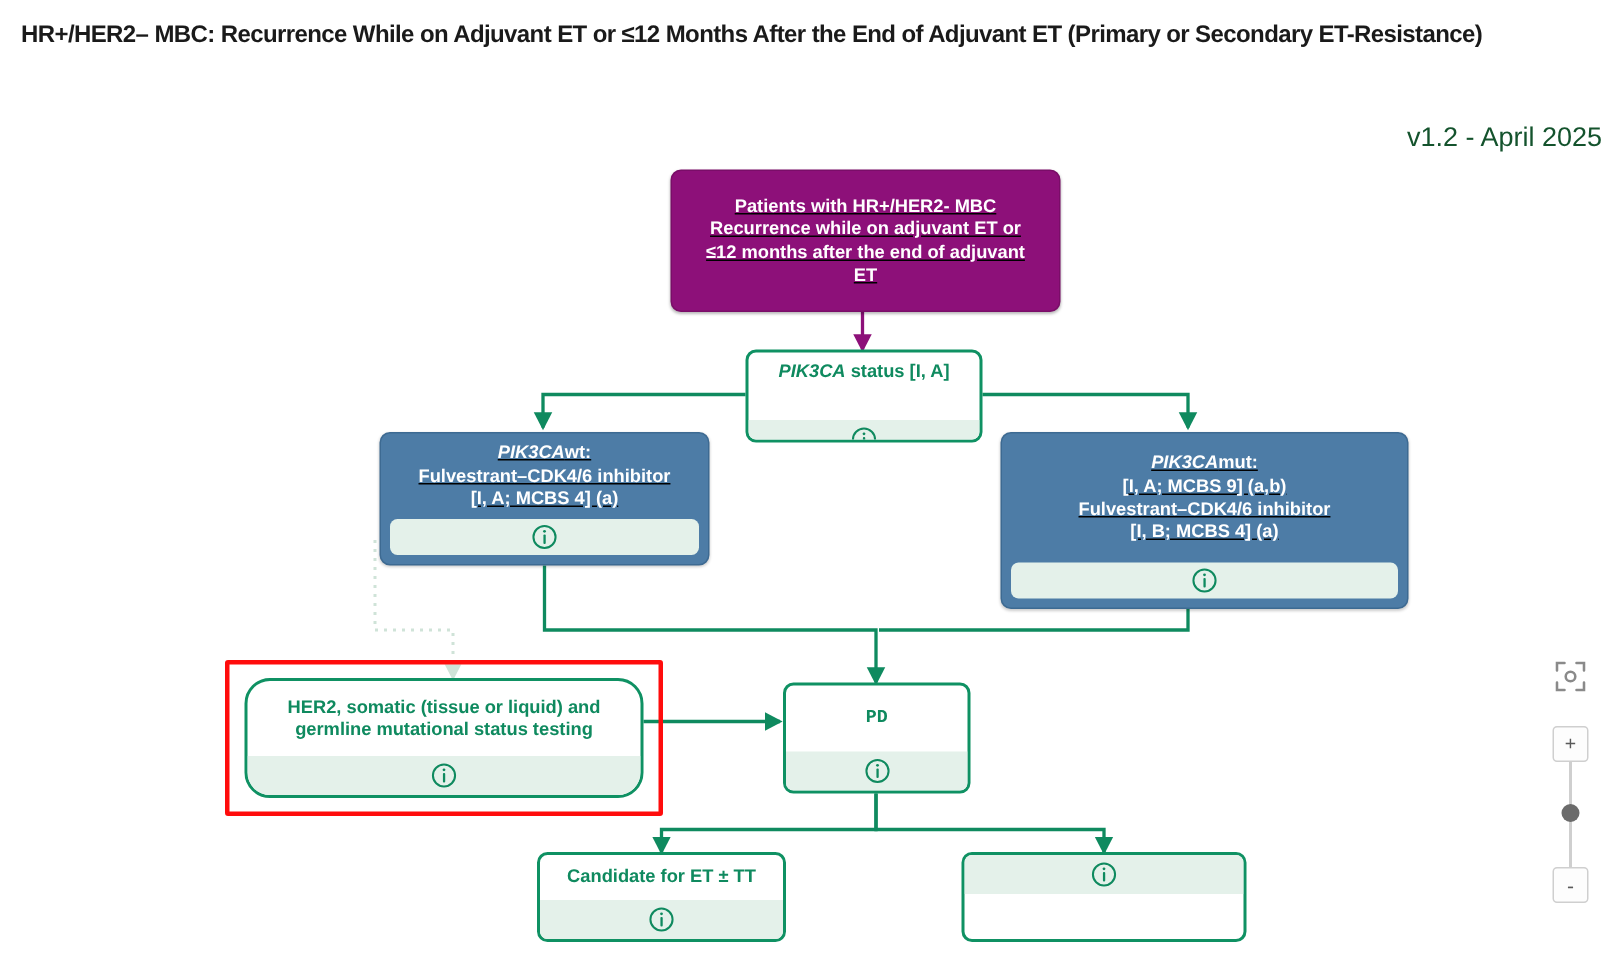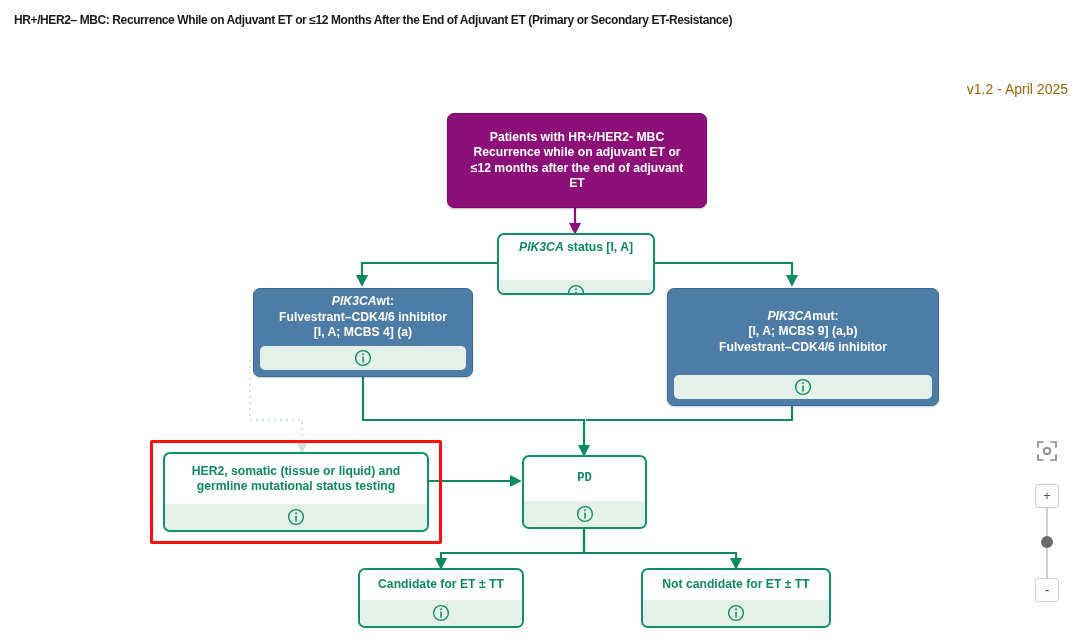--- a/index.html
+++ b/index.html
@@ -8,31 +8,31 @@
     background: #ffffff;
     font-family: "Liberation Sans", sans-serif;
     overflow: hidden;
   }
   #root { position: relative; width: 1080px; height: 642px; }
 
   
   .page-title {
     position: absolute;
     left: 14px; top: 12px; width: 1020px;
-    font-size: 12px;
+    font-size: 16px;
     font-weight: bold;
     line-height: 1.45;
     letter-spacing: -0.4px;
     color: #1a1a1a;
   }
   .version-label {
     position: absolute;
     right: 12px; top: 81px;
-    font-size: 14px;
-    color: #a16207;
+    font-size: 18px;
+    color: #14532d;
   }
 
   
   #canvas { position: absolute; left: 0; top: 0; width: 1080px; height: 642px; }
   #wires { position: absolute; left: 0; top: 0; width: 1080px; height: 642px; }
 
   
   .node {
     position: absolute;
     border-radius: 7px;
@@ -59,36 +59,38 @@
     display: flex;
     align-items: center;
     justify-content: center;
   }
 
   
   .node.purple {
     background: #8d1079;
     border: 1px solid #7a0d68;
     box-shadow: 0 1px 2px rgba(0,0,0,.28);
+    text-decoration: underline;
   }
   .node.purple .body .txt { color: #ffffff; padding: 4px 6px; }
 
   
   .node.green {
     background: #ffffff;
     border: 2.4px solid #0f9163;
   }
   .node.green .body .txt { color: #0f8a5f; }
   .node.green .footer { background: #e4f1ea; }
 
   
   .node.blue {
     background: #4d7ca6;
     border: 1.6px solid #3d6a92;
     box-shadow: 0 1px 2px rgba(0,0,0,.2);
+    text-decoration: underline;
   }
   .node.blue .body .txt { color: #ffffff; }
   .node.blue .footer {
     background: #e4f1ea;
     margin: 0 6px 6px 6px;
     border-radius: 5px;
     height: 24px;
   }
 
   .ital { font-style: italic; }
@@ -224,32 +226,33 @@
         </svg>
       </div>
     </div>
 
     <div class="node blue" style="left:667px; top:288px; width:272px; height:118px;">
       <div class="body">
         <div class="txt">
           <div><span class="ital">PIK3CA</span><span>mut:</span></div>
           <div>[I, A; MCBS 9] (a,b)</div>
           <div>Fulvestrant–CDK4/6 inhibitor</div>
-        </div>
-      </div>
-      <div class="footer">
-        <svg class="info-icon" viewBox="0 0 20 20">
-          <circle cx="10" cy="10" r="8.2" fill="none" stroke="#0f8a5f" stroke-width="1.5"></circle>
-          <circle cx="10" cy="5.8" r="1.05" fill="#0f8a5f"></circle>
-          <rect x="9.2" y="8.2" width="1.7" height="7" rx="0.7" fill="#0f8a5f"></rect>
-        </svg>
-      </div>
-    </div>
-
-    <div class="node green" style="left:163px; top:452px; width:266px; height:80px;">
+          <div>[I, B; MCBS 4] (a)</div>
+        </div>
+      </div>
+      <div class="footer">
+        <svg class="info-icon" viewBox="0 0 20 20">
+          <circle cx="10" cy="10" r="8.2" fill="none" stroke="#0f8a5f" stroke-width="1.5"></circle>
+          <circle cx="10" cy="5.8" r="1.05" fill="#0f8a5f"></circle>
+          <rect x="9.2" y="8.2" width="1.7" height="7" rx="0.7" fill="#0f8a5f"></rect>
+        </svg>
+      </div>
+    </div>
+
+    <div class="node green" style="left:163px; top:452px; width:266px; height:80px;border-radius:17px;">
       <div class="body">
         <div class="txt">
           <div>HER2, somatic (tissue or liquid) and</div>
           <div>germline mutational status testing</div>
         </div>
       </div>
       <div class="footer">
         <svg class="info-icon" viewBox="0 0 20 20">
           <circle cx="10" cy="10" r="8.2" fill="none" stroke="#0f8a5f" stroke-width="1.5"></circle>
           <circle cx="10" cy="5.8" r="1.05" fill="#0f8a5f"></circle>
@@ -279,23 +282,20 @@
       <div class="footer">
         <svg class="info-icon" viewBox="0 0 20 20">
           <circle cx="10" cy="10" r="8.2" fill="none" stroke="#0f8a5f" stroke-width="1.5"></circle>
           <circle cx="10" cy="5.8" r="1.05" fill="#0f8a5f"></circle>
           <rect x="9.2" y="8.2" width="1.7" height="7" rx="0.7" fill="#0f8a5f"></rect>
         </svg>
       </div>
     </div>
 
     <div class="node green" style="left:641px; top:568px; width:190px; height:60px;">
-      <div class="body">
-        <div class="txt">Not candidate for ET ± TT</div>
-      </div>
       <div class="footer">
         <svg class="info-icon" viewBox="0 0 20 20">
           <circle cx="10" cy="10" r="8.2" fill="none" stroke="#0f8a5f" stroke-width="1.5"></circle>
           <circle cx="10" cy="5.8" r="1.05" fill="#0f8a5f"></circle>
           <rect x="9.2" y="8.2" width="1.7" height="7" rx="0.7" fill="#0f8a5f"></rect>
         </svg>
       </div>
     </div>
 
   </div>

